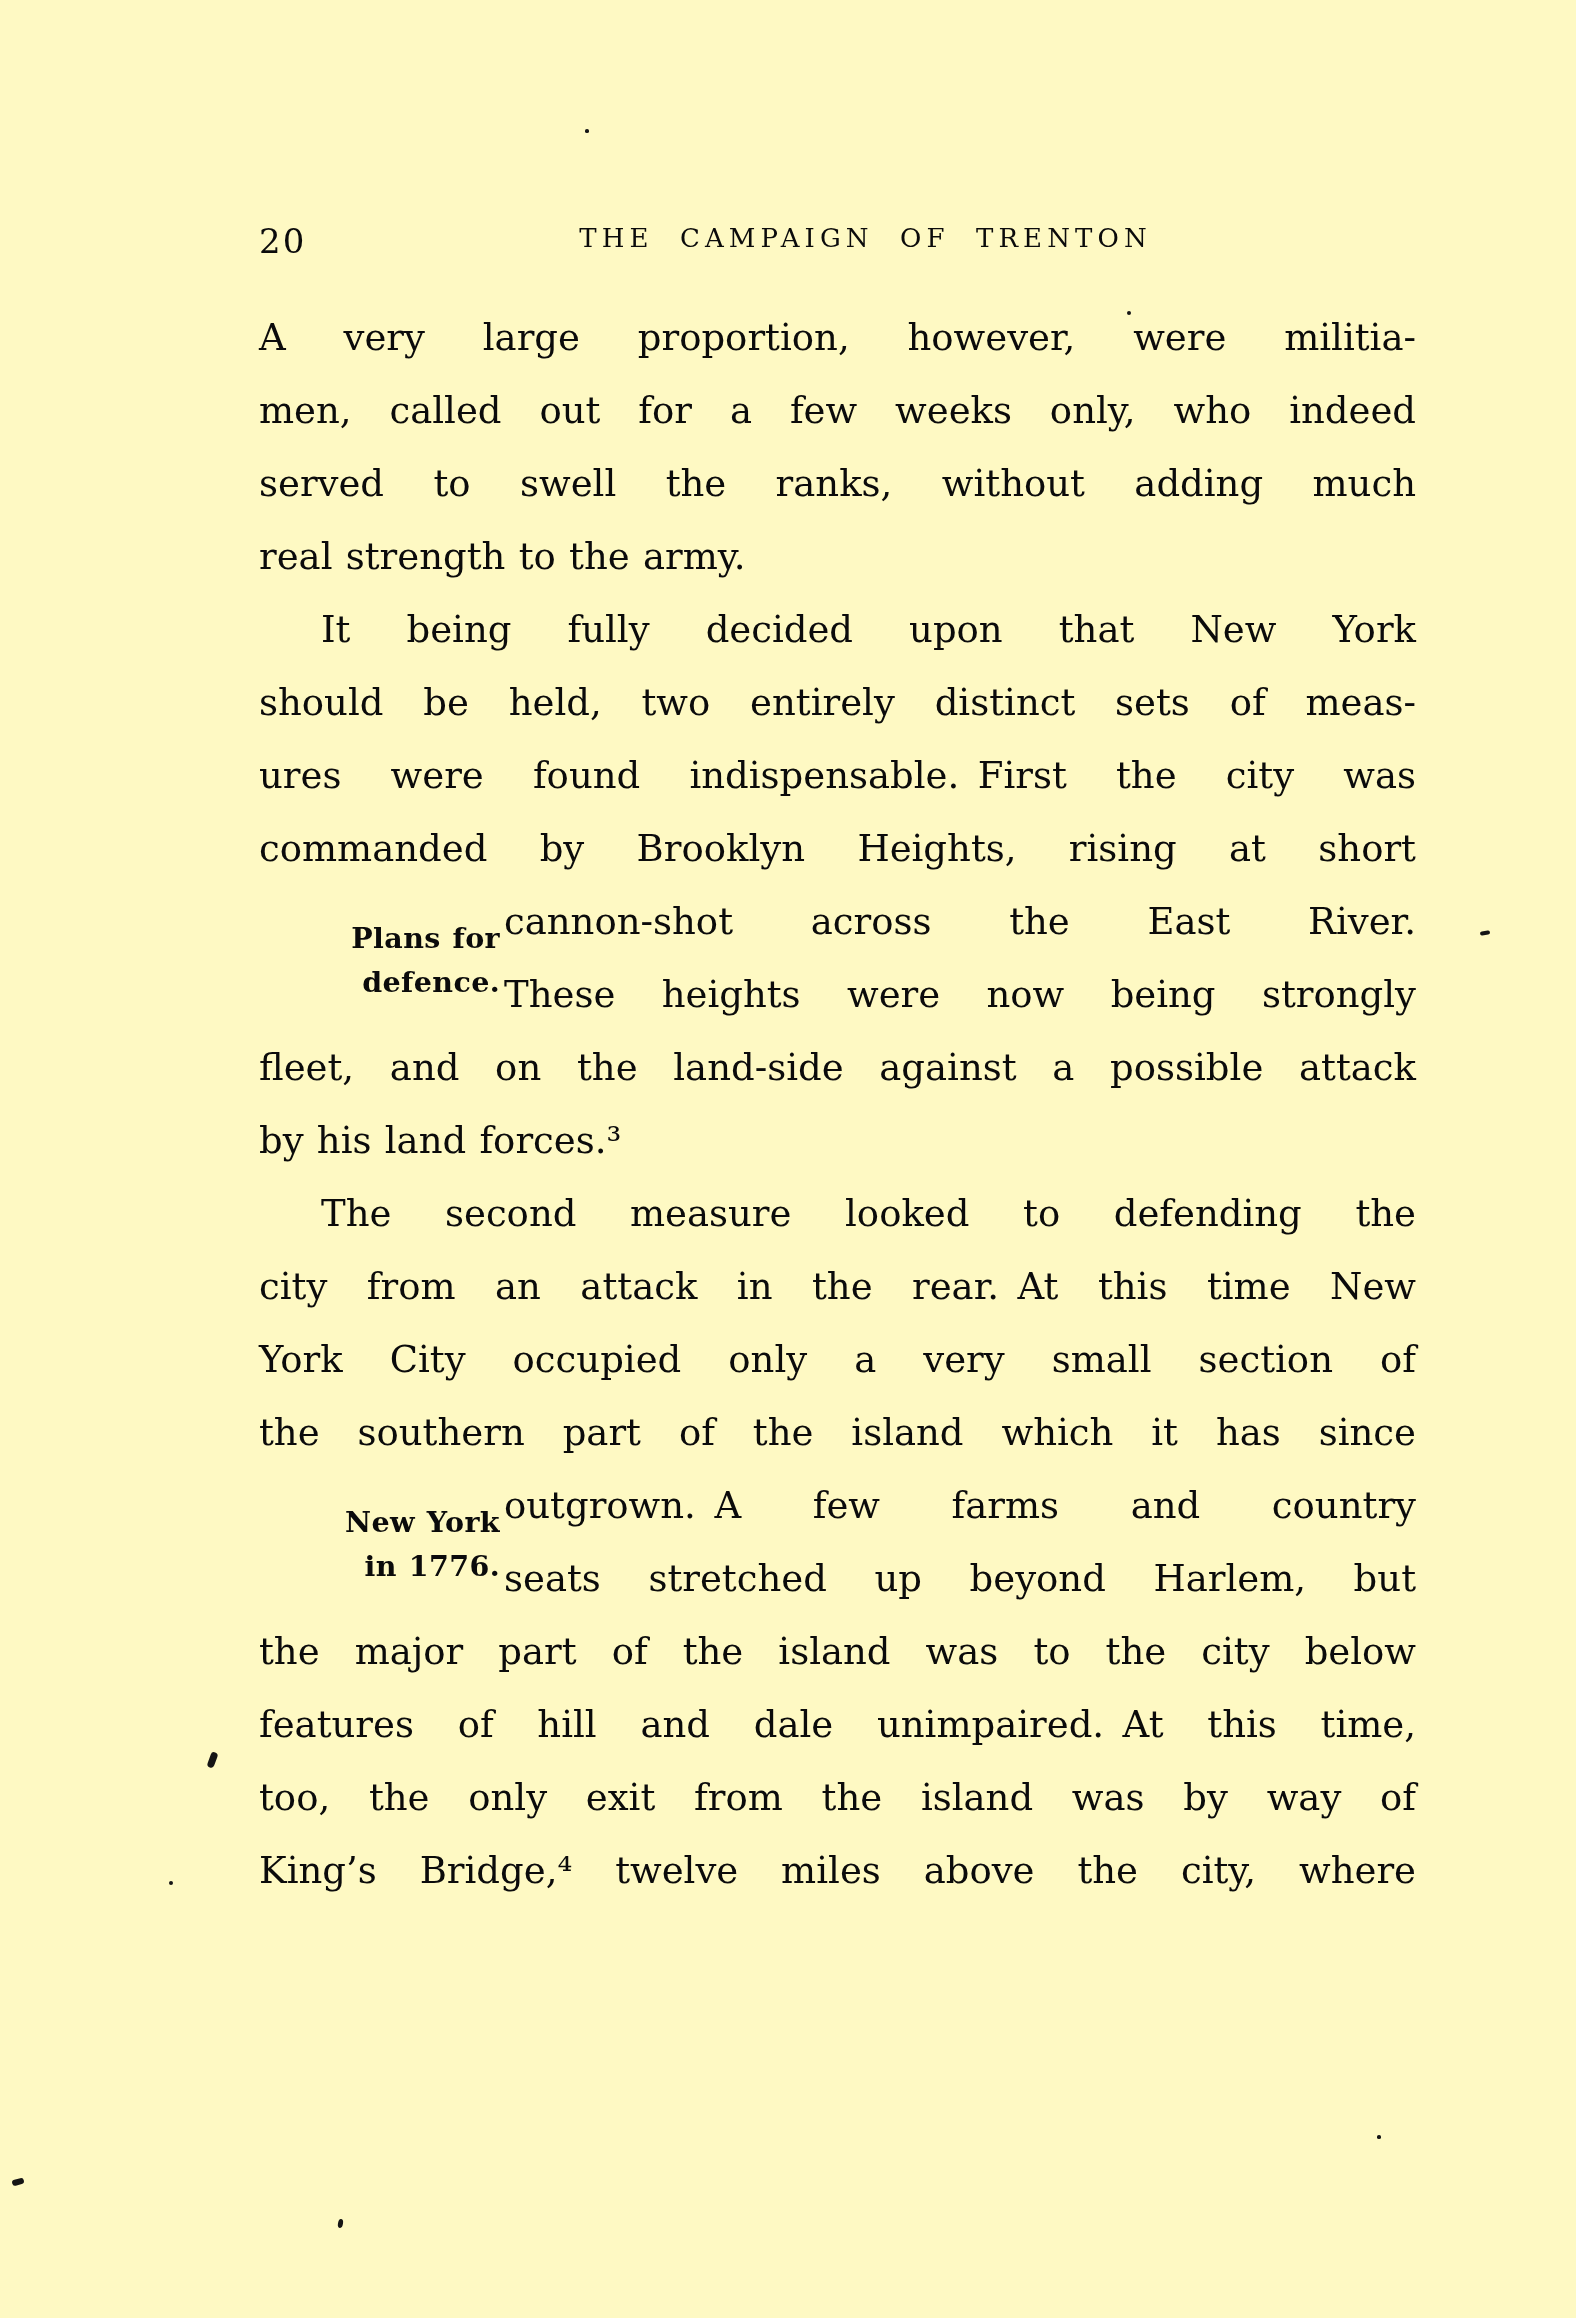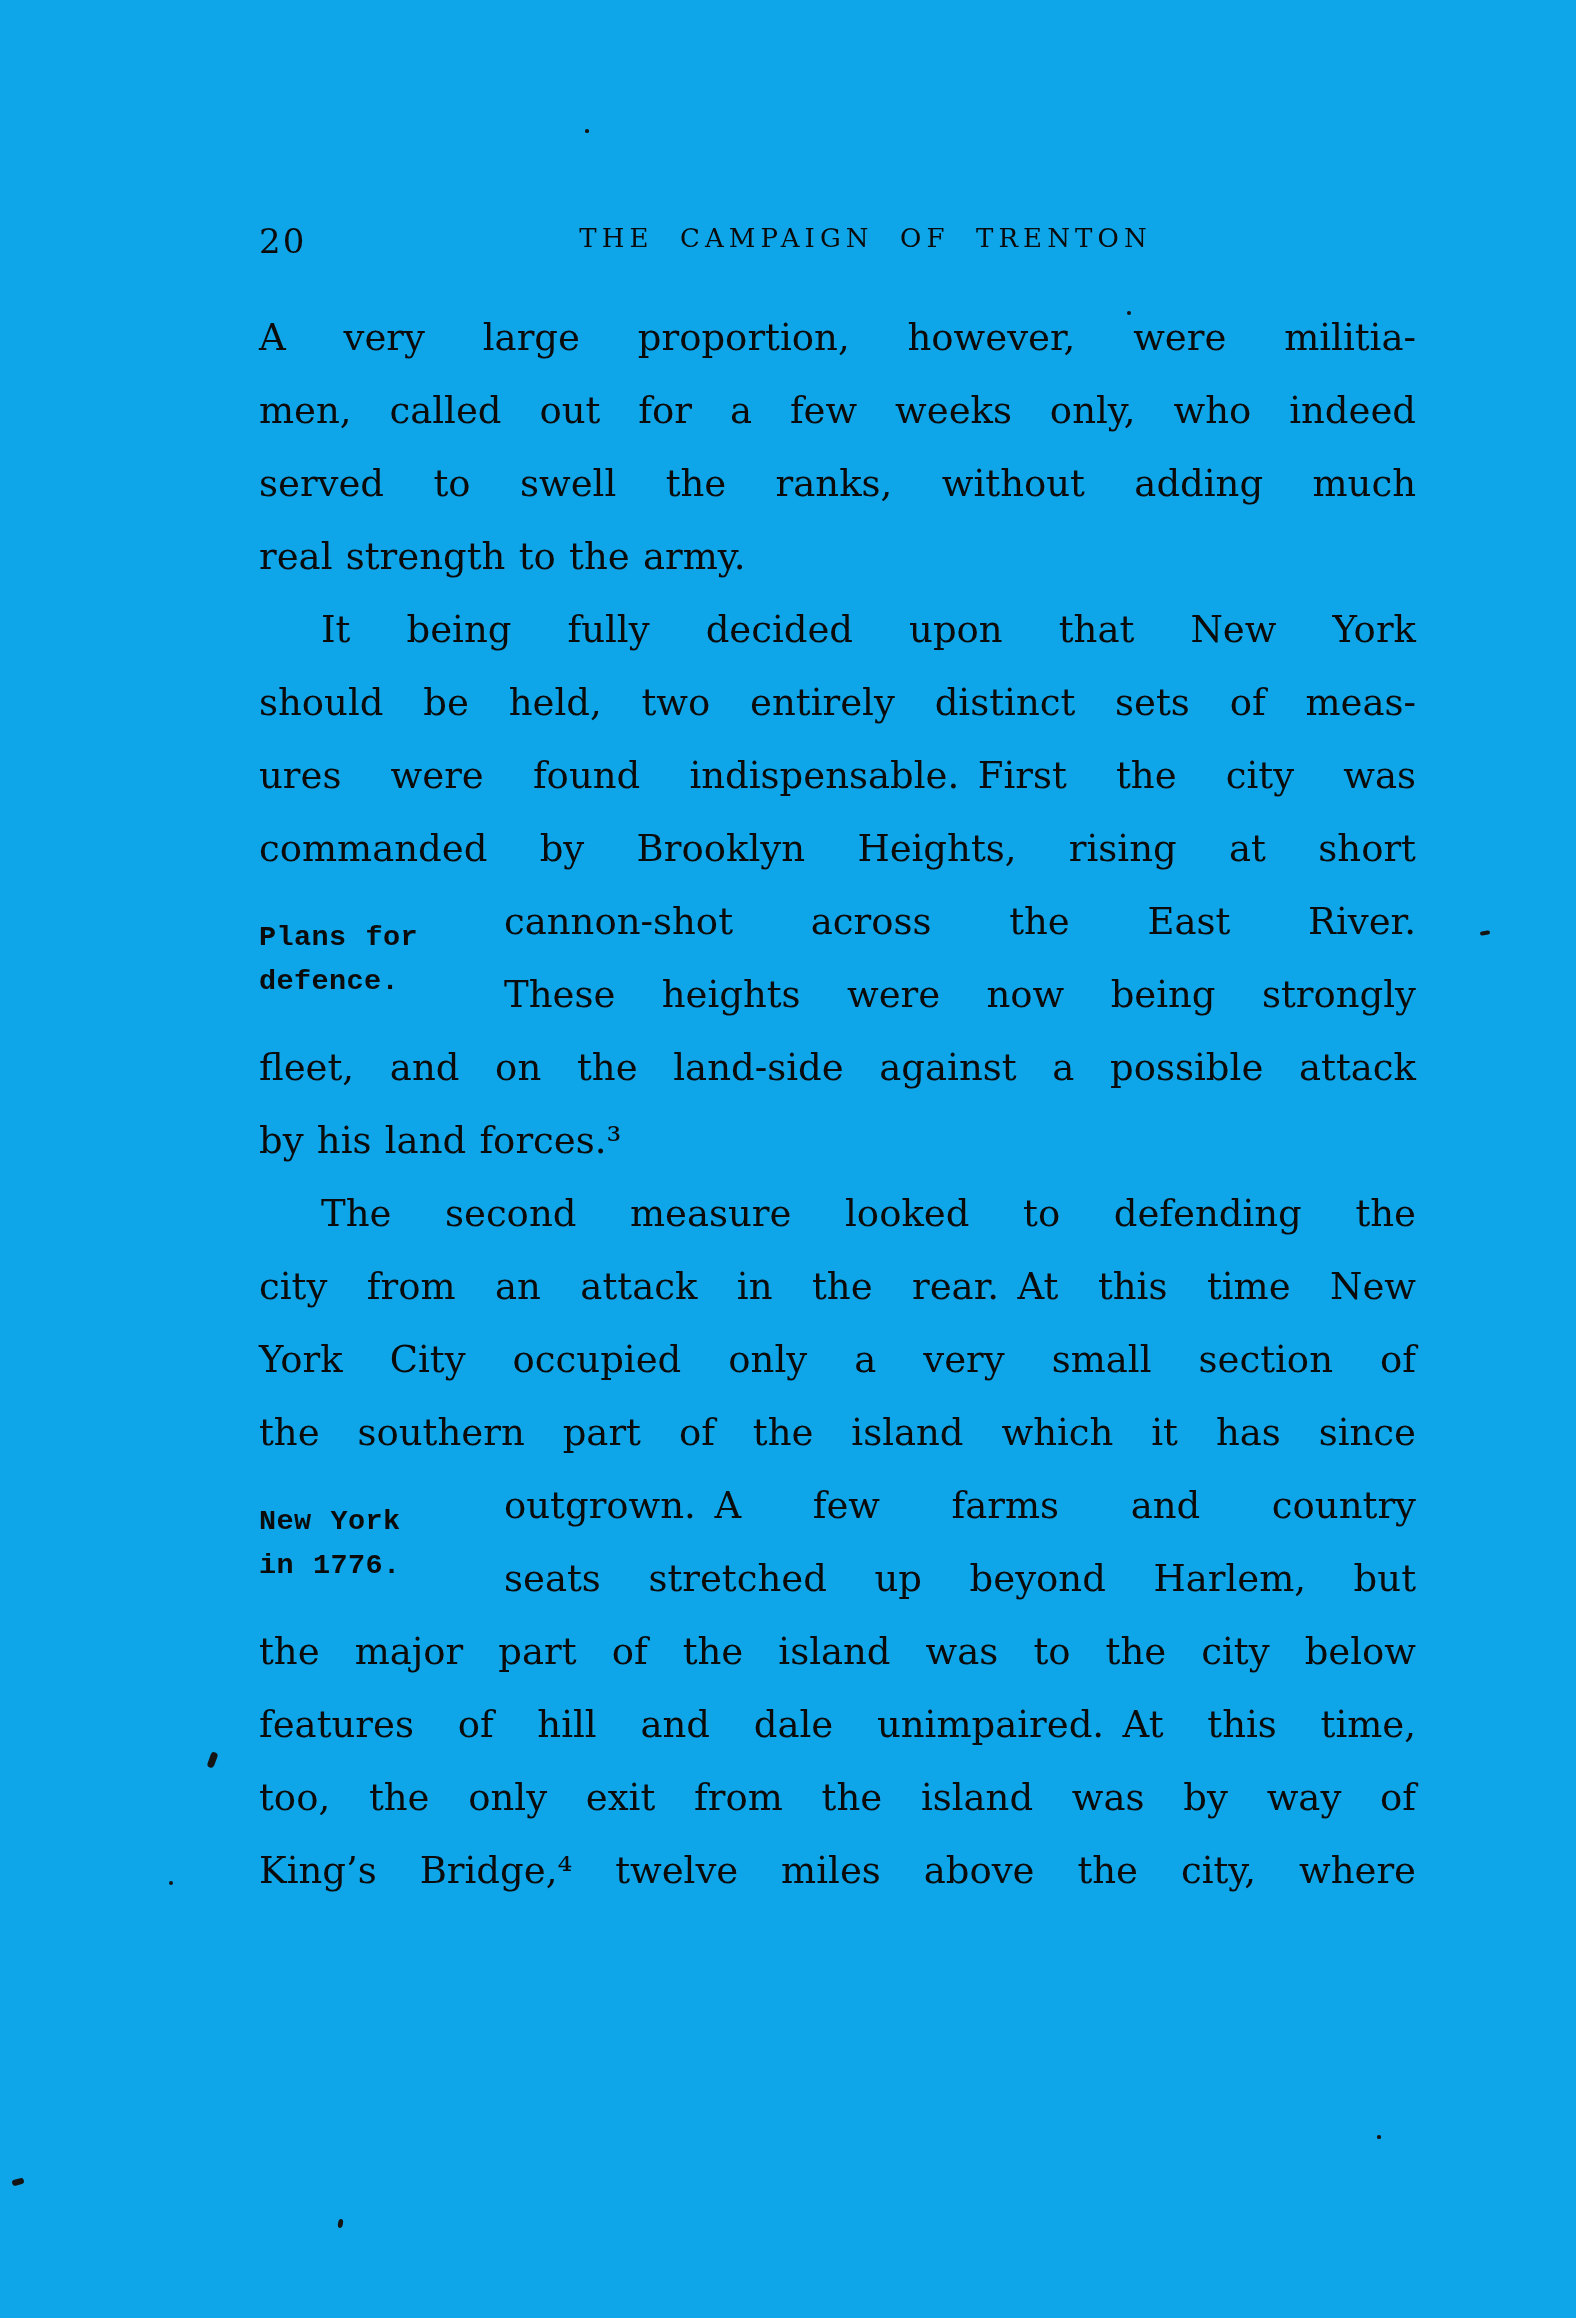--- a/index.html
+++ b/index.html
@@ -1,20 +1,20 @@
 <!DOCTYPE html>
 <html style="font-size:11.7px"><head>
 <meta charset="utf-8">
 <style>
   html, body { margin: 0; padding: 0; background: #ffffff; }
   .page {
     position: relative;
     width: 1576px;
     height: 2319px;
-    background: #0ea5e9;
+    background: #fef9c3;
     color: #0b0b0b;
     font-family: "DejaVu Serif", "Liberation Serif", serif;
     overflow: hidden;
   }
 
   
   .running-head {
     position: absolute;
     top: 221px;
     left: 259px;
@@ -61,21 +61,21 @@
   .margin-note {
     position: absolute;
     left: 0;
     top: 31px;
     width: 241px;
     font-size: 28.5px;
     line-height: 44px;
     font-weight: bold;
     letter-spacing: 0.4px;
   }
-  .margin-note .note-line { text-align: left; font-family: Liberation Mono, monospace; }
+  .margin-note .note-line { text-align: right; }
 
   
   .speck { position: absolute; background: #151515; }
   .speck.s1 { left: 1127px; top: 311px;  width: 4.4px;  height: 4.4px;  border-radius: 50%; }
   .speck.s2 { left: 209px;  top: 1752px; width: 7.3px; height: 16px; border-radius: 4.4px; transform: rotate(20deg); }
   .speck.s3 { left: 169px;  top: 1881px; width: 4.4px;  height: 4.4px;  border-radius: 50%; }
   .speck.s4 { left: 11.7px;   top: 2179px; width: 11.7px; height: 5.8px;  border-radius: 2.9px; transform: rotate(-15deg); }
   .speck.s5 { left: 338px;  top: 2219px; width: 5.1px;  height: 8.8px; border-radius: 50%; transform: rotate(10deg); }
   .speck.s6 { left: 1480px; top: 931px; width: 10.2px; height: 3.7px;  border-radius: 2.2px; transform: rotate(-8deg); }
   .speck.s7 { left: 585px;  top: 129px;  width: 3.7px;  height: 3.7px;  border-radius: 50%; }

